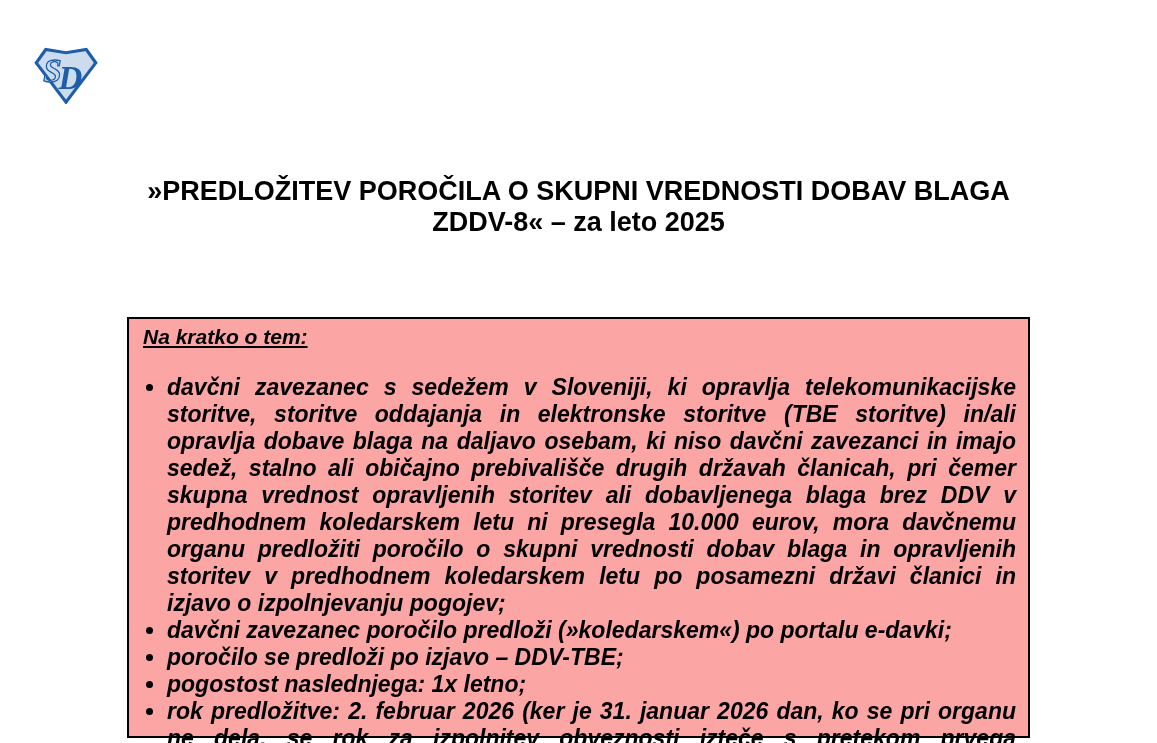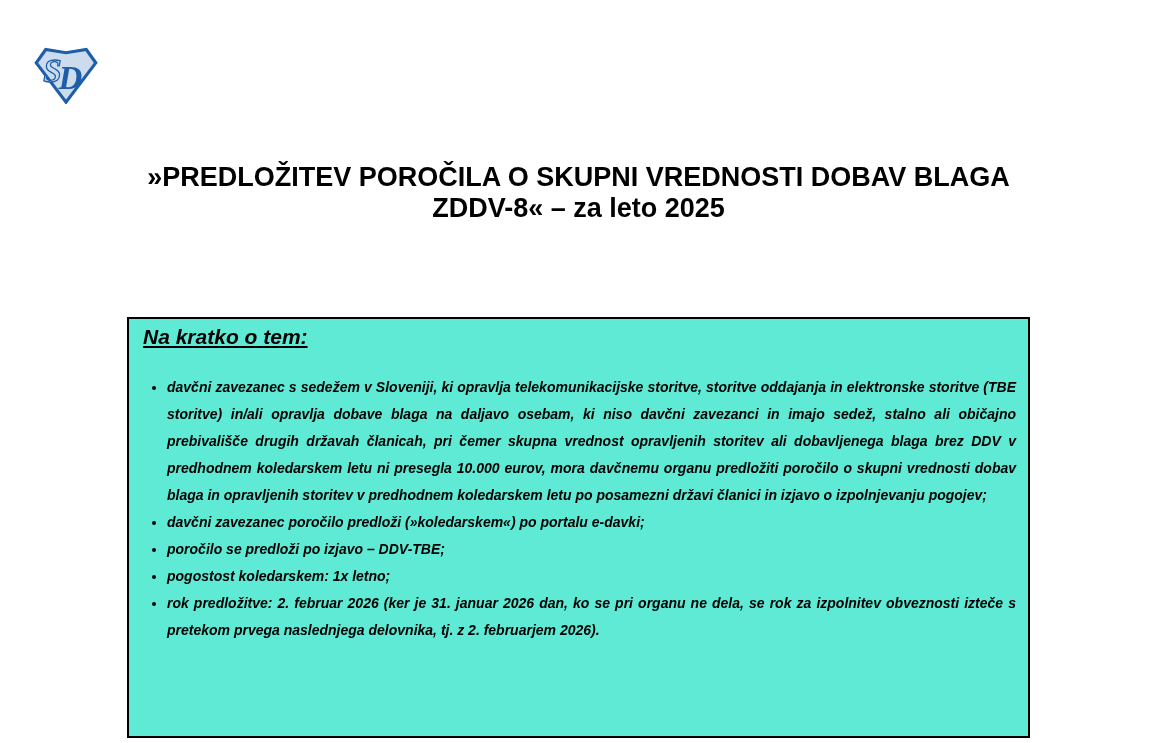--- a/index.html
+++ b/index.html
@@ -16,54 +16,54 @@
     position: absolute;
     left: 34px;
     top: 47px;
     width: 64px;
     height: 57px;
   }
   .logo svg { width: 100%; height: 100%; display: block; }
   .title {
     position: absolute;
     left: 70px;
-    top: 162px;
+    top: 176px;
     width: 1017px;
     margin: 0;
     font-size: 27px;
     font-weight: bold;
     line-height: 31px;
     text-align: center;
   }
   .title-line { display: block; }
   .info-box {
     position: absolute;
     left: 127px;
     top: 317px;
     width: 903px;
     height: 421px;
     border: 2px solid #000000;
     box-sizing: border-box;
     padding: 5px 12px 0 14px;
-    background: #5eead4;
+    background: #fca5a5;
   }
   .box-heading {
     font-size: 21px;
     font-weight: bold;
     font-style: italic;
     text-decoration: underline;
     line-height: 26px;
   }
   .bullet-list {
     margin: 24px 0 0 0;
     padding: 0 0 0 24px;
     list-style: disc outside;
   }
   .bullet-list li {
-    font-size: 14px;
+    font-size: 23px;
     font-weight: bold;
     font-style: italic;
     line-height: 27px;
     text-align: justify;
     margin: 0;
   }
 </style>
 </head>
 <body>
 
@@ -81,18 +81,18 @@
     <span class="title-line">»PREDLOŽITEV POROČILA O SKUPNI VREDNOSTI DOBAV BLAGA</span>
     <span class="title-line">ZDDV-8« – za leto 2025</span>
   </h1>
 
   <div class="info-box">
     <div class="box-heading">Na kratko o tem:</div>
     <ul class="bullet-list">
       <li>davčni zavezanec s sedežem v Sloveniji, ki opravlja telekomunikacijske storitve, storitve oddajanja in elektronske storitve (TBE storitve) in/ali opravlja dobave blaga na daljavo osebam, ki niso davčni zavezanci in imajo sedež, stalno ali običajno prebivališče drugih državah članicah, pri čemer skupna vrednost opravljenih storitev ali dobavljenega blaga brez DDV v predhodnem koledarskem letu ni presegla 10.000 eurov, mora davčnemu organu predložiti poročilo o skupni vrednosti dobav blaga in opravljenih storitev v predhodnem koledarskem letu po posamezni državi članici in izjavo o izpolnjevanju pogojev;</li>
       <li>davčni zavezanec poročilo predloži (»koledarskem«) po portalu e-davki;</li>
       <li>poročilo se predloži po izjavo – DDV-TBE;</li>
-      <li>pogostost koledarskem: 1x letno;</li>
+      <li>pogostost naslednjega: 1x letno;</li>
       <li>rok predložitve: 2. februar 2026 (ker je 31. januar 2026 dan, ko se pri organu ne dela, se rok za izpolnitev obveznosti izteče s pretekom prvega naslednjega delovnika, tj. z 2. februarjem 2026).</li>
     </ul>
   </div>
 
 </div>
 
 </body></html>

